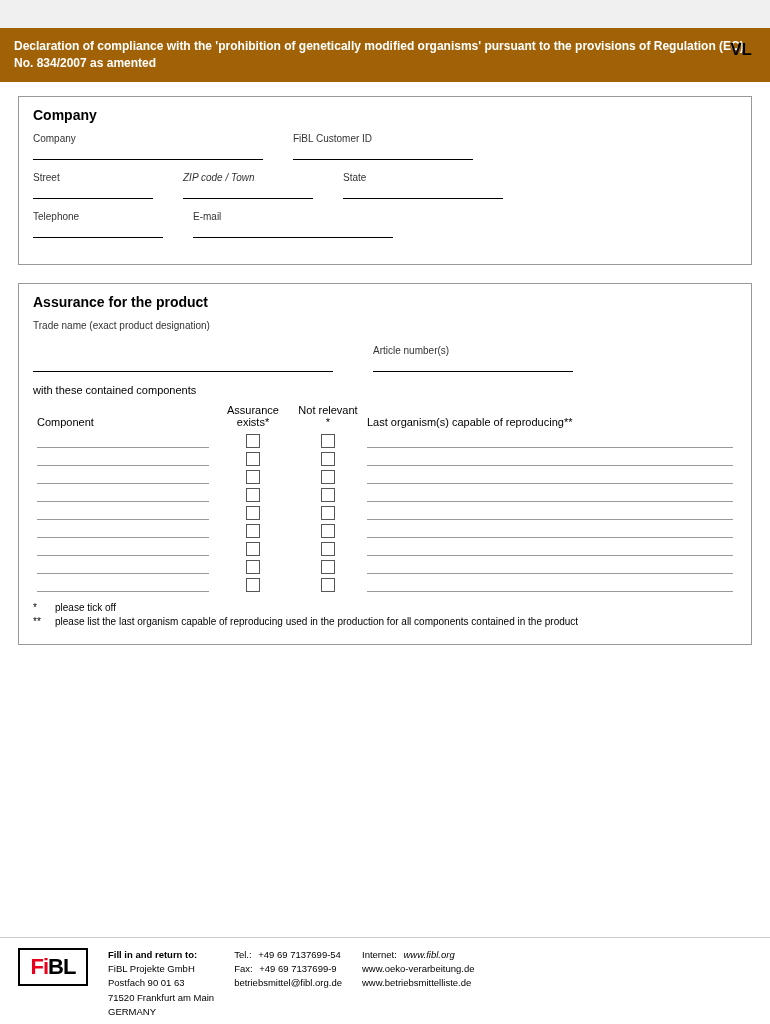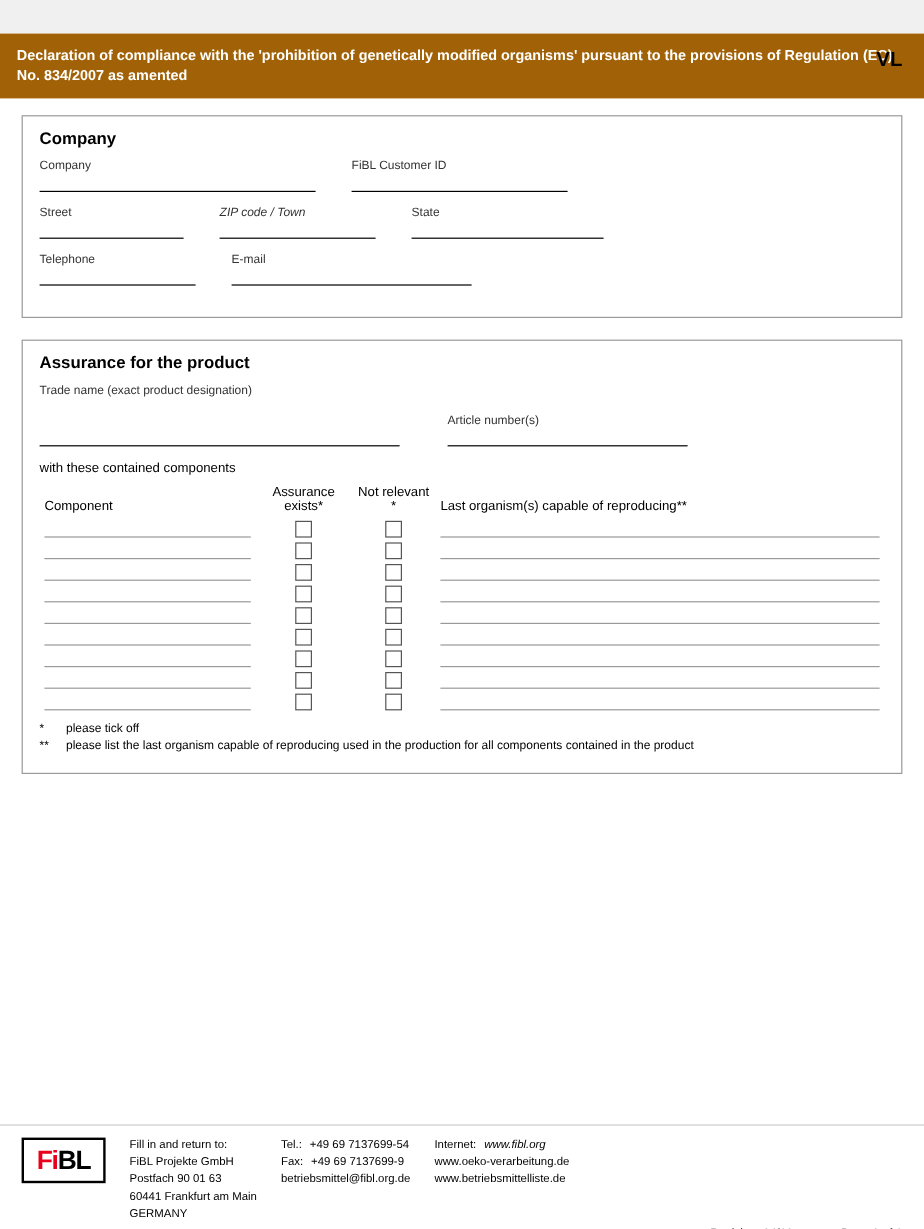--- a/index.html
+++ b/index.html
@@ -181,21 +181,21 @@
       font-weight: bold;
       color: #000;
       border: 2px solid #000;
       padding: 4px 8px;
       letter-spacing: -1px;
       min-width: 70px;
       text-align: center;
     }
     .fibl-logo span.fi { color: #e8001c; }
     .footer-address { font-size: 9.5px; line-height: 1.5; }
-    .footer-address .bold { font-weight: normal; }
+    .footer-address .bold { font-weight: bold; }
     .footer-contact { font-size: 9.5px; line-height: 1.5; }
     .footer-web { font-size: 9.5px; line-height: 1.5; }
     .footer-bottom {
       display: flex;
       justify-content: flex-end;
       font-size: 10px;
       margin-top: 4px;
       gap: 40px;
     }
   </style>
@@ -391,21 +391,21 @@
     <div class="footer-inner">
 
       <div class="fibl-logo">
         <span class="fi">Fi</span><span>BL</span>
       </div>
 
       <div class="footer-address">
         <div class="bold">Fill in and return to:</div>
         <div>FiBL Projekte GmbH</div>
         <div>Postfach 90 01 63</div>
-        <div>60441 Frankfurt am Main</div>
+        <div>71520 Frankfurt am Main</div>
         <div>GERMANY</div>
       </div>
 
       <div class="footer-contact">
         <div>
           <span>Tel.:</span>
           <span style="margin-left:4px;">+49 69 7137699-54</span>
         </div>
         <div>
           <span>Fax:</span>

